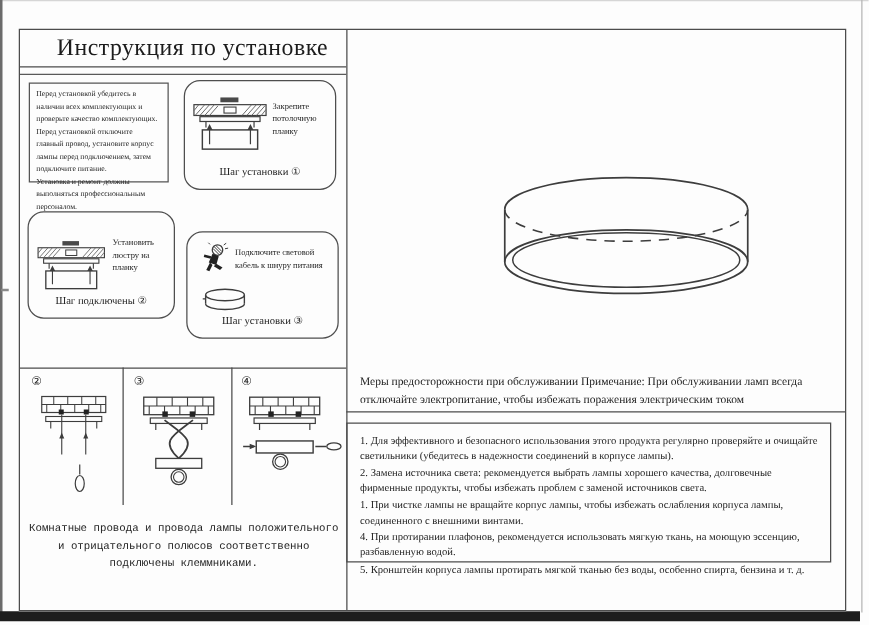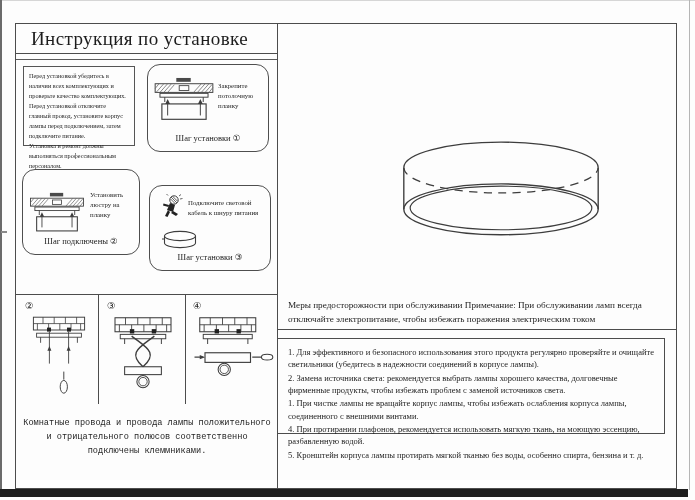--- a/index.html
+++ b/index.html
@@ -11,41 +11,41 @@
   .edge-top{position:absolute;left:0;top:0;width:695px;height:1px;background:#d6d6d6;}
   .edge-right{position:absolute;left:689px;top:0;width:1px;height:490px;background:#b5b5b5;}
   .edge-bottom{position:absolute;left:0;top:489px;width:688px;height:8px;background:#1d1d1d;}
   .left-dash{position:absolute;left:1px;top:231px;width:6px;height:2px;background:#8a8a8a;}
 
   
   .frame{position:absolute;left:15px;top:23px;width:660px;height:464px;border:1.4px solid #4c4c4c;background:#fdfdfd;}
   .vdiv{position:absolute;left:261px;top:0;width:1.4px;height:100%;background:#4c4c4c;}
 
   .title-row{position:absolute;left:0;top:0;width:261px;height:29px;border-bottom:1.4px solid #4c4c4c;}
-  .title-row h1{margin:0;padding:4px 0 0 15px;font-size:19px;font-weight:normal;color:#1c1c1c;letter-spacing:.4px;}
+  .title-row h1{margin:0;padding:4px 0 0 15px;font-size:19px;font-weight:normal;color:#1c1c1c;letter-spacing:.4px;text-align:center;}
   .subline{position:absolute;left:0;top:35px;width:261px;height:1px;background:#5a5a5a;}
   .intro-box{position:absolute;left:7px;top:42px;width:112px;height:80px;border:1px solid #555;padding:4px 5px;box-sizing:border-box;}
   .intro-box p{margin:0;font-size:6.2px;line-height:1.62;text-align:left;color:#262626;}
 
   .step-box{position:absolute;border:1.2px solid #4e4e4e;border-radius:13px;background:#fdfdfd;}
   .step-1{left:131px;top:40px;width:120px;height:86px;}
   .step-2{left:6px;top:145px;width:116px;height:84px;}
   .step-3{left:133px;top:161px;width:120px;height:84px;}
   .step-caption{position:absolute;font-size:6.8px;line-height:1.5;color:#262626;}
   .step-label{position:absolute;bottom:8px;left:0;width:100%;text-align:center;font-size:8.5px;color:#222;font-family:"Liberation Serif","DejaVu Sans",serif;}
 
   .hdiv2{position:absolute;left:0;top:270px;width:261px;height:1.2px;background:#4c4c4c;}
   .pvline{position:absolute;top:270px;width:1.1px;height:110px;background:#4c4c4c;}
   .panel-num{position:absolute;font-size:9.5px;color:#222;font-family:"DejaVu Sans","Liberation Serif",sans-serif;}
 
   .wiring-note{position:absolute;left:6px;top:392px;width:250px;text-align:center;font-size:8.6px;line-height:1.65;color:#242424;font-family:Liberation Mono, monospace;}
 
   .precaution{position:absolute;left:272px;top:275px;width:384px;font-size:9.2px;line-height:1.5;color:#232323;}
   .hline-r{position:absolute;left:261px;top:305px;width:399px;height:1.2px;background:#4c4c4c;}
-  .list-box{position:absolute;left:261px;top:314px;width:388px;height:96px;border:1.2px solid #4c4c4c;box-sizing:border-box;padding:7px 10px 0 10px;}
+  .list-box{position:absolute;left:261px;top:314px;width:388px;height:112px;border:1.2px solid #4c4c4c;box-sizing:border-box;padding:7px 10px 0 10px;}
   .list-box p{margin:0 0 1px 0;font-size:8.5px;line-height:1.45;color:#232323;}
 
   .lamp-wrap{position:absolute;left:376px;top:96px;width:218px;height:126px;}
 
   svg{display:block;}
   .ln{stroke:#3d3d3d;fill:none;}
 </style>
 </head>
 <body>
 

